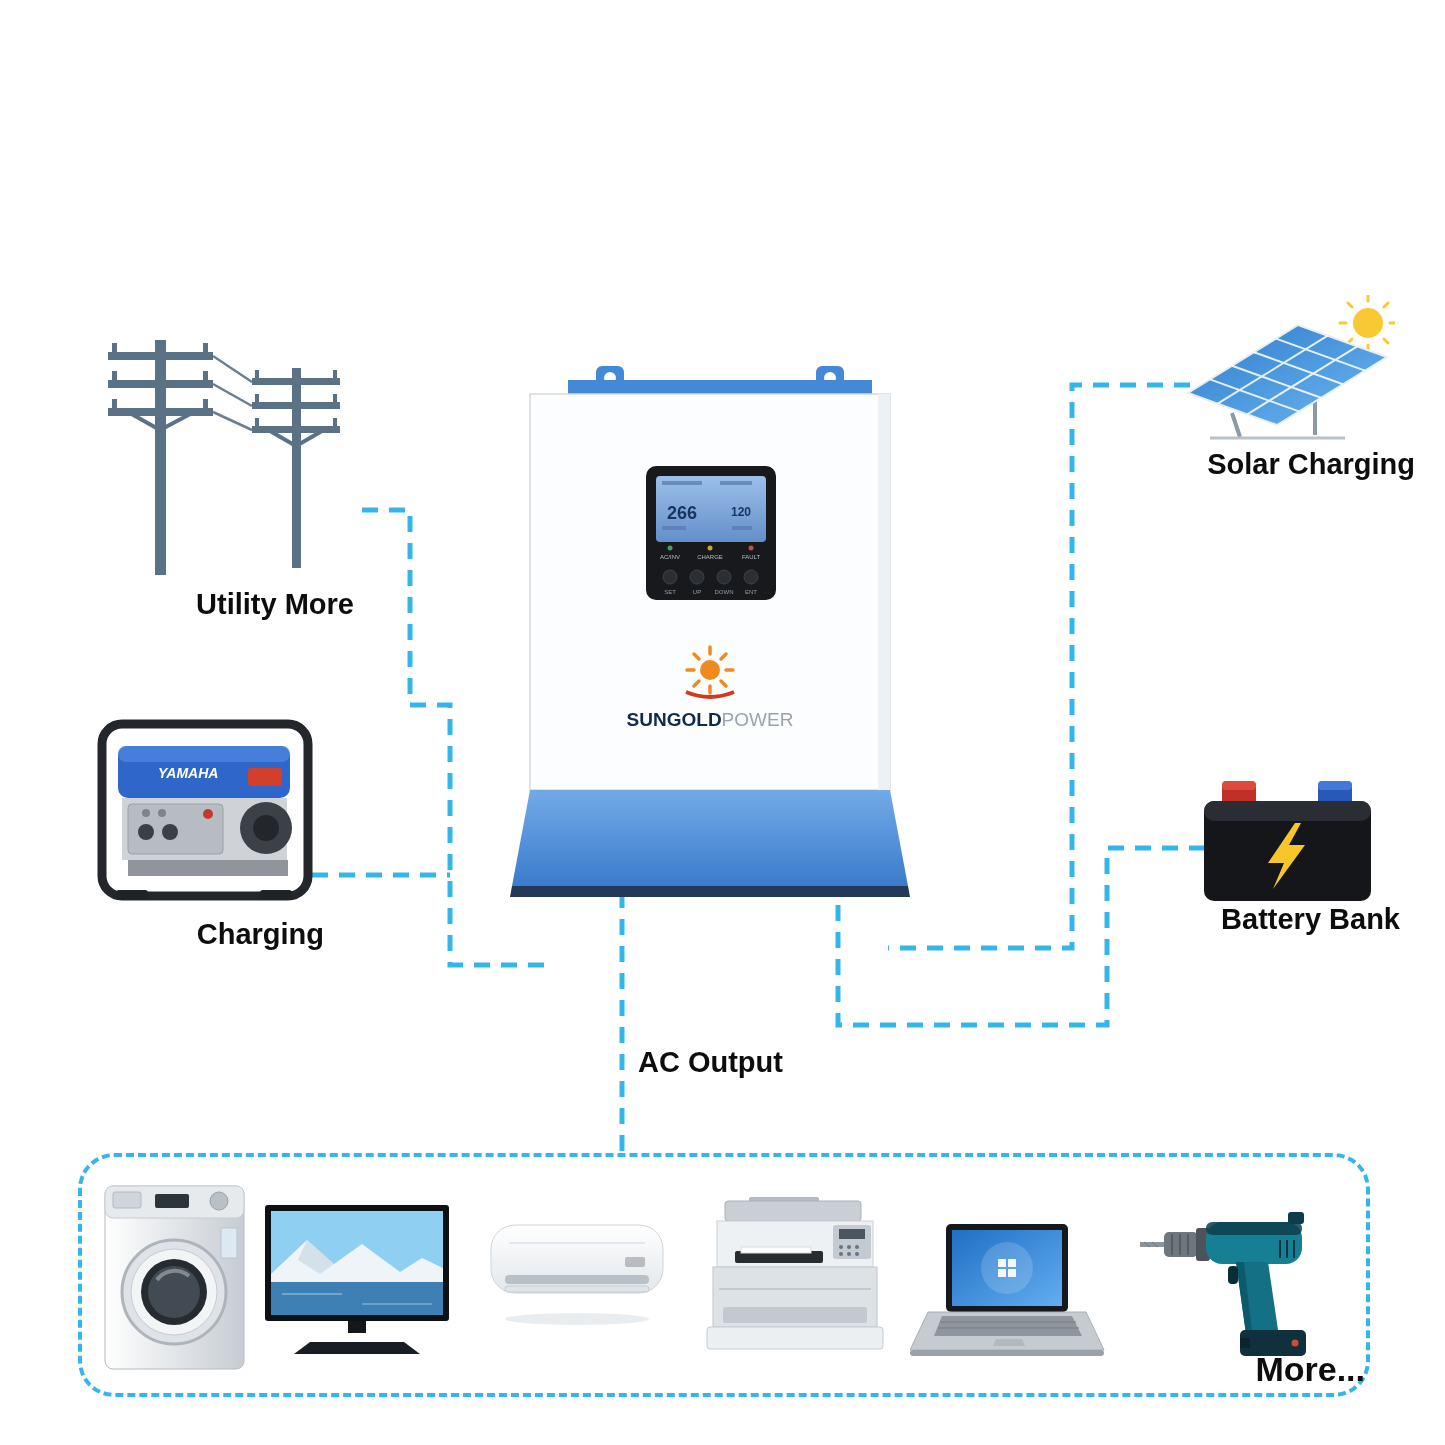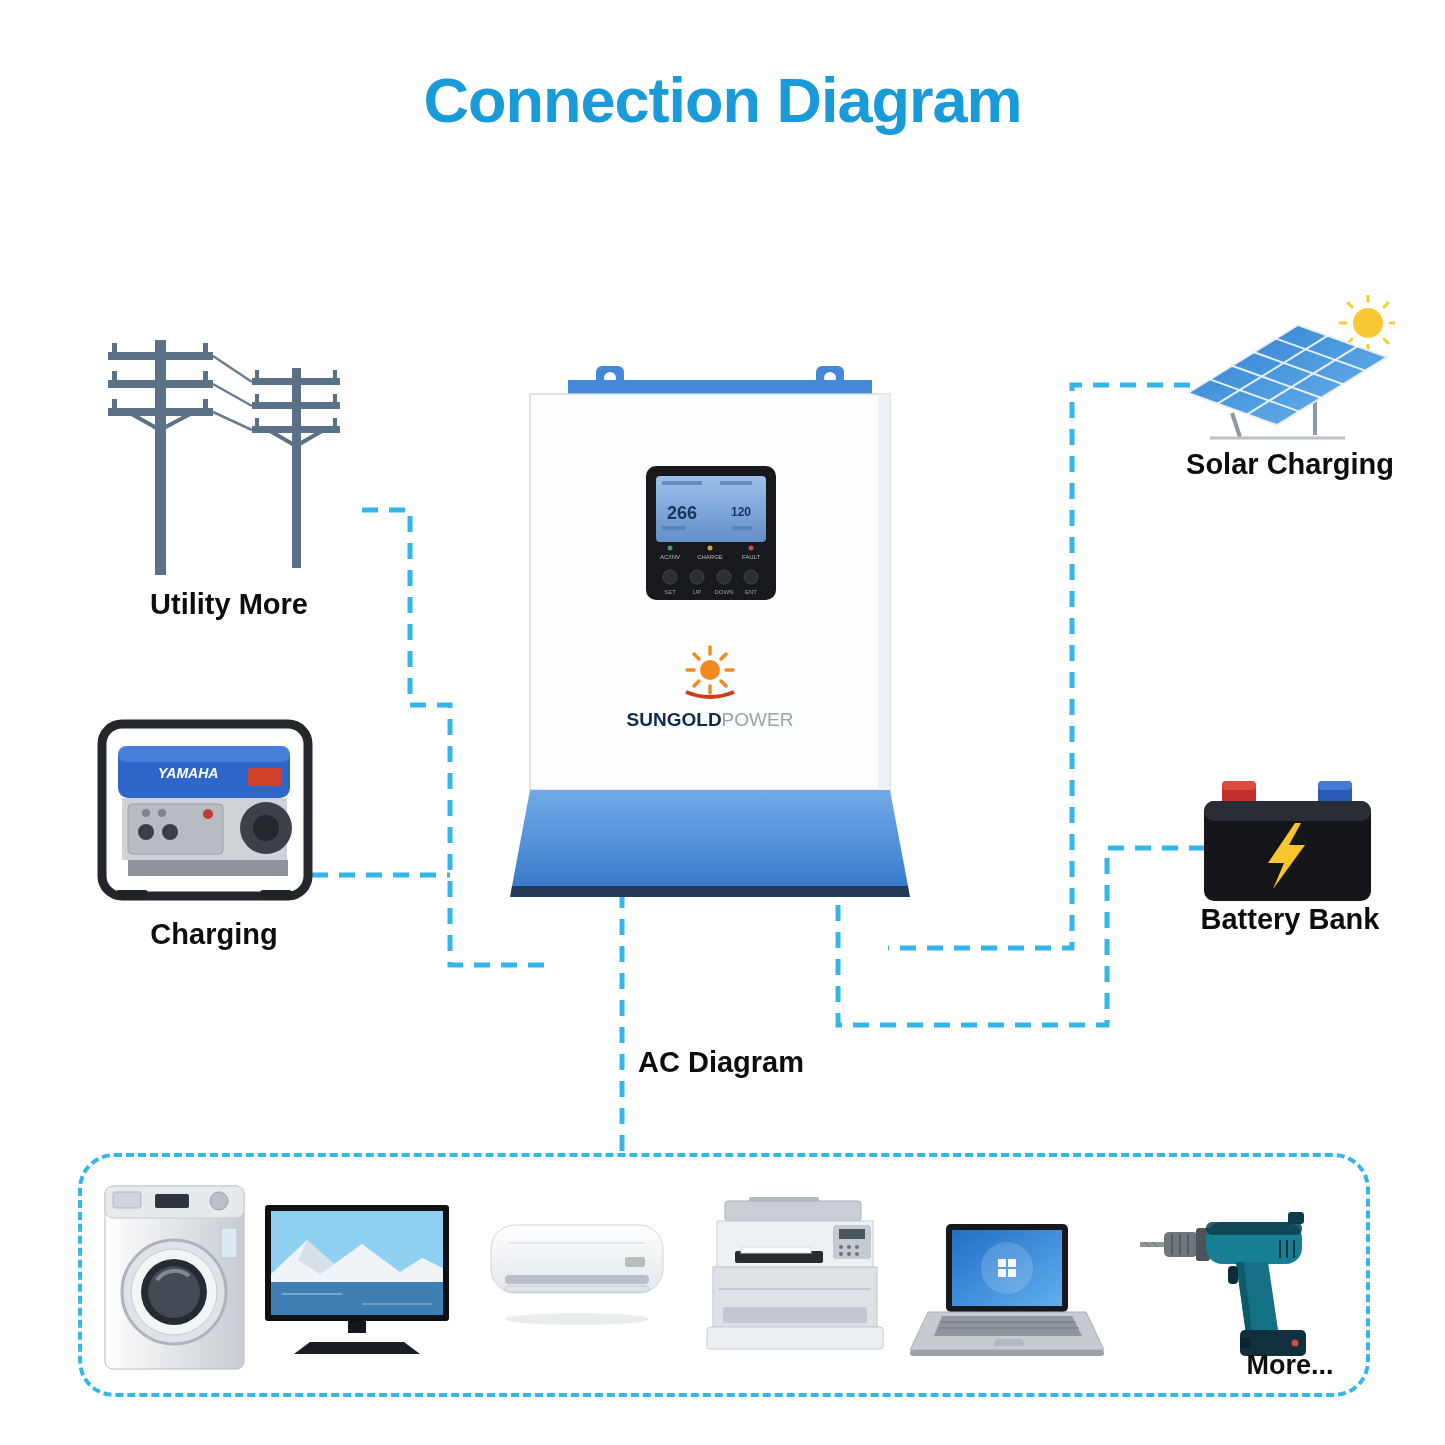--- a/index.html
+++ b/index.html
@@ -2,42 +2,41 @@
 <html><head>
 <meta charset="utf-8">
 <style>
   *{box-sizing:border-box}
   html,body{margin:0;padding:0;background:#fff}
   body{font-family:"Liberation Sans",sans-serif}
   .canvas{position:relative;width:1445px;height:1445px;background:#ffffff;overflow:hidden}
   .abs{position:absolute}
   .page-title{position:absolute;left:0;right:0;top:64px;text-align:center;
     font-size:63px;font-weight:800;letter-spacing:-1px;color:#1a9bd9}
-  .node-label{position:absolute;font-size:29px;font-weight:bold;color:#0d0d0d;text-align:center}
+  .node-label{position:absolute;font-size:29px;font-weight:bold;color:#0d0d0d;text-align:right}
   .wires{position:absolute;left:0;top:0;width:1445px;height:1445px;pointer-events:none}
   .wires polyline{fill:none;stroke:#35b6ea;stroke-width:5;stroke-dasharray:16 11}
   .appliance-box{position:absolute;left:78px;top:1153px;width:1292px;height:244px;
     border:4px dashed #35b6ea;border-radius:36px}
   svg{display:block}
   text{font-family:"Liberation Sans",sans-serif}
 </style>
 </head>
 <body>
 
 <div class="canvas">
 
   <svg class="wires" viewBox="0 0 1445 1445">
     <polyline points="362,510 410,510 410,705 450,705 450,965 548,965"></polyline>
     <polyline points="312,875 450,875"></polyline>
     <polyline points="1190,385 1072,385 1072,948 888,948"></polyline>
     <polyline points="1205,848 1107,848 1107,1025 838,1025 838,892"></polyline>
     <polyline points="622,892 622,1155"></polyline>
   </svg>
 
-  <div class="page-title">Connection Diagram</div>
 
   <svg class="abs" style="left:100px;top:330px" width="270" height="255" viewBox="0 0 270 255">
     <g fill="#5b7186">
       <rect x="55" y="10" width="11" height="235"></rect>
       <rect x="8" y="22" width="105" height="8"></rect>
       <rect x="8" y="50" width="105" height="8"></rect>
       <rect x="8" y="78" width="105" height="8"></rect>
       <rect x="12" y="13" width="5" height="9"></rect>
         <rect x="58" y="13" width="5" height="9"></rect>
         <rect x="103" y="13" width="5" height="9"></rect>
@@ -209,21 +208,21 @@
     <rect x="22" y="6" width="34" height="26" rx="5" fill="#c03028"></rect>
     <rect x="22" y="6" width="34" height="9" rx="4" fill="#de4a3d"></rect>
     <rect x="118" y="6" width="34" height="26" rx="5" fill="#2a58b8"></rect>
     <rect x="118" y="6" width="34" height="9" rx="4" fill="#4678d8"></rect>
     <rect x="4" y="26" width="167" height="100" rx="10" fill="#14161a"></rect>
     <rect x="4" y="26" width="167" height="20" rx="10" fill="#2a2d33"></rect>
     <polygon points="95,48 68,88 84,88 73,114 105,70 89,70 101,48" fill="#f8c62a"></polygon>
   </svg>
   <div class="node-label" style="left:1180px;top:903px;width:220px">Battery Bank</div>
 
-  <div class="node-label" style="left:638px;top:1046px;width:220px;text-align:left">AC Diagram</div>
+  <div class="node-label" style="left:638px;top:1046px;width:220px;text-align:left">AC Output</div>
 
   <div class="appliance-box"></div>
 
   <svg class="abs" style="left:97px;top:1180px" width="155" height="195" viewBox="0 0 155 195">
     <defs>
       <linearGradient id="gWM" x1="0" y1="0" x2="1" y2="0">
         <stop offset="0" stop-color="#ffffff"></stop>
           <stop offset="1" stop-color="#c6ccd2"></stop>
       </linearGradient>
     </defs>
@@ -329,15 +328,15 @@
     <line x1="147" y1="48" x2="147" y2="66" stroke="#0c333f" stroke-width="2"></line>
     <line x1="154" y1="48" x2="154" y2="66" stroke="#0c333f" stroke-width="2"></line>
     <polygon points="96,70 128,70 138,138 106,142" fill="#147185"></polygon>
     <polygon points="96,70 104,70 112,140 106,142" fill="#0d5a6b"></polygon>
     <rect x="88" y="74" width="10" height="18" rx="4" fill="#0b2d38"></rect>
     <rect x="100" y="138" width="66" height="26" rx="5" fill="#10303e"></rect>
     <rect x="100" y="146" width="10" height="10" fill="#0b2430"></rect>
     <circle cx="155" cy="151" r="3.5" fill="#d24a3a"></circle>
   </svg>
 
-  <div class="node-label" style="left:1215px;top:1350px;width:150px;font-size:27px">More...</div>
+  <div class="node-label" style="left:1215px;top:1350px;width:150px;font-size:34px">More...</div>
 
 </div>
 
 </body></html>

